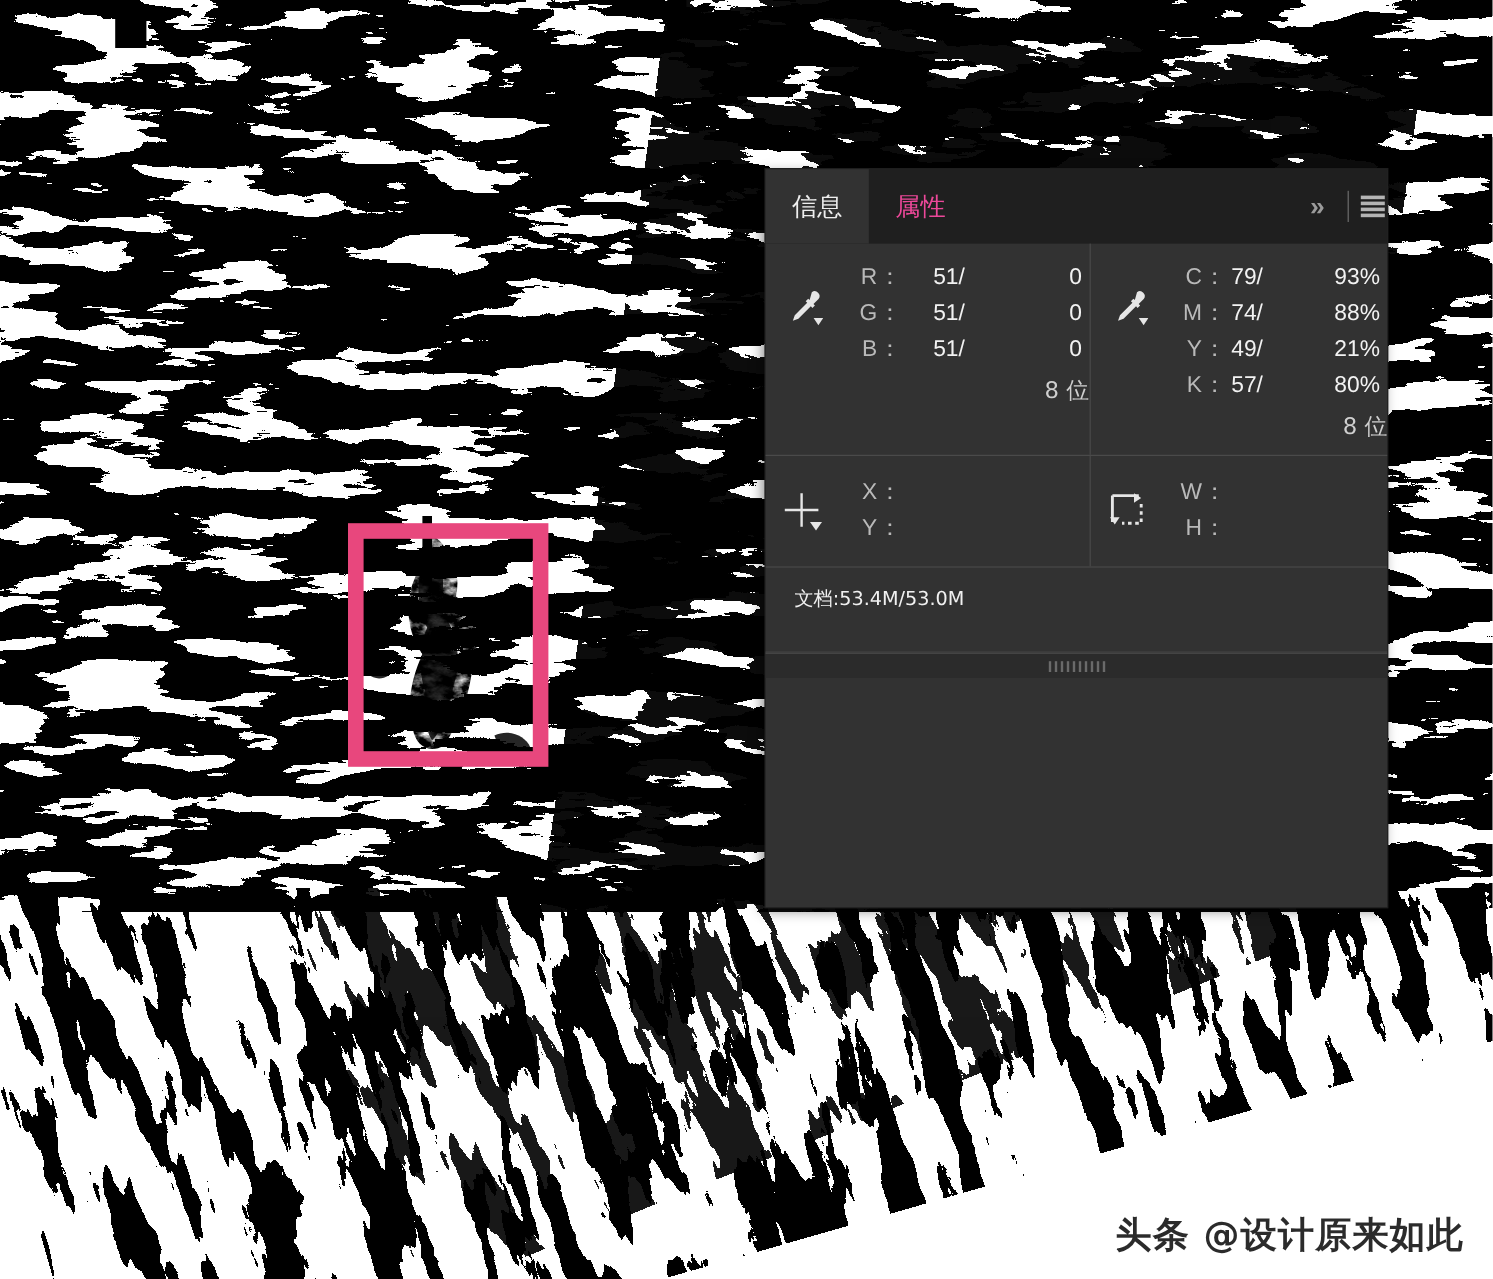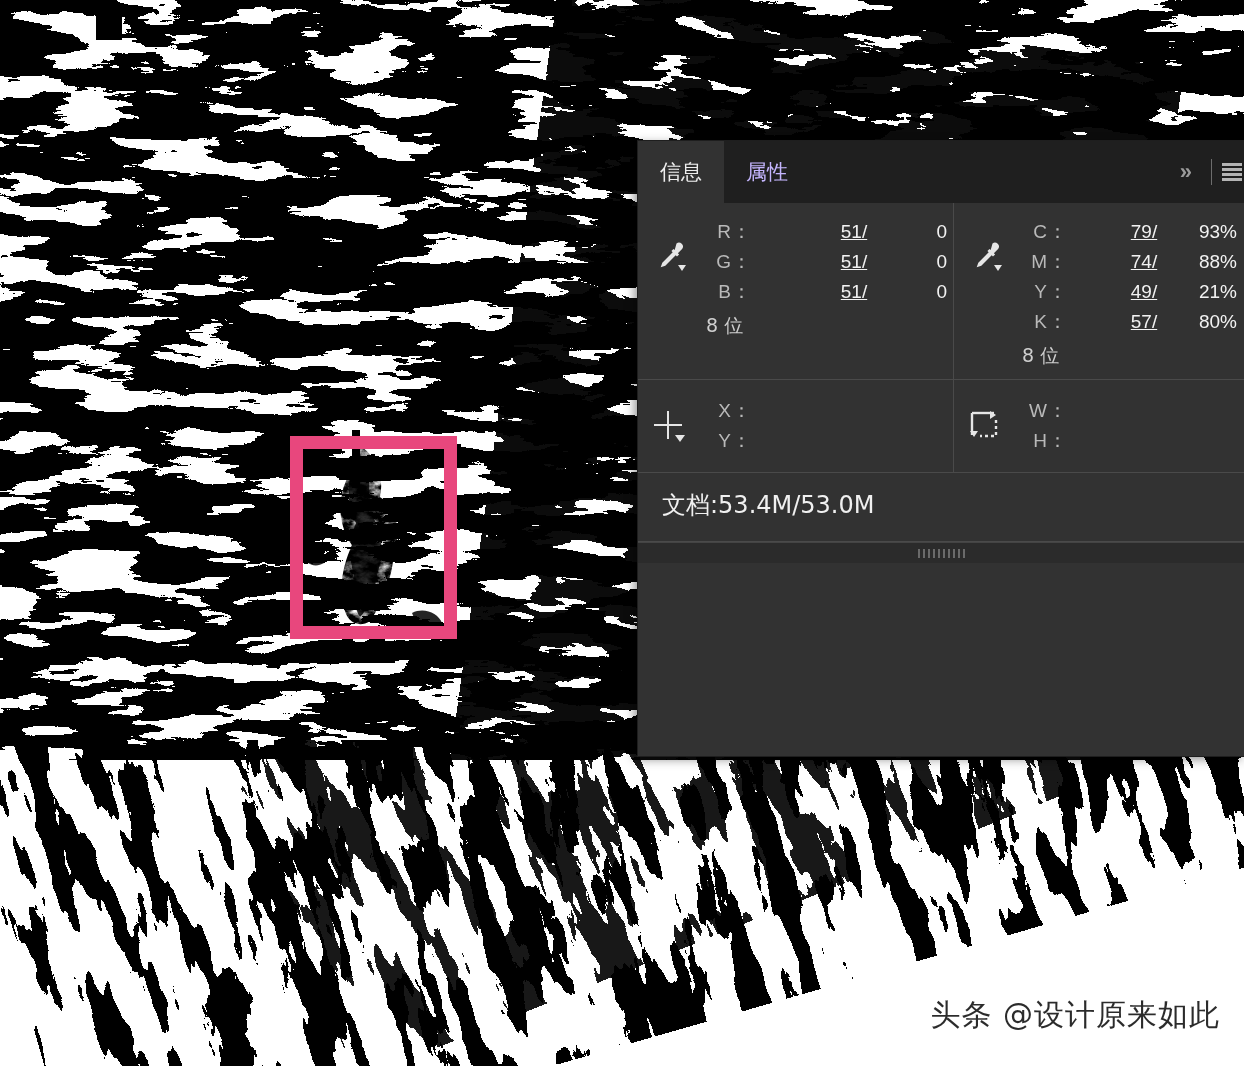--- a/index.html
+++ b/index.html
@@ -39,36 +39,36 @@
     height: 203px;
     border: 13px solid #e8477d;
     box-sizing: border-box;
     pointer-events: none;
   }
 
   
   #watermark {
     position: absolute;
     right: 24px;
-    bottom: 30px;
+    bottom: 16px;
     color: #1a1a1a;
     font-size: 30px;
     letter-spacing: 1px;
-    font-weight: 400;
+    font-weight: 700;
     opacity: 0.92;
     white-space: nowrap;
     font-family: "DejaVu Sans", "Liberation Sans", sans-serif;
   }
 
   
   #info-panel {
     position: absolute;
     left: 638px;
     top: 141px;
-    width: 606px;
+    width: 518px;
     height: 615px;
     background: #323232;
     box-shadow: 0 0 0 1px #1e1e1e, -3px 3px 10px rgba(0,0,0,0.45);
     color: #d8d8d8;
     font-size: 19px;
     box-sizing: border-box;
     display: flex;
     flex-direction: column;
   }
 
@@ -79,21 +79,21 @@
     display: flex;
     align-items: stretch;
     position: relative;
     flex: 0 0 auto;
   }
   .panel-tab {
     display: flex;
     align-items: center;
     padding: 0 22px;
     font-size: 21px;
-    color: #c4b5fd;
+    color: #ec4899;
     cursor: default;
     font-family: "DejaVu Sans", "Liberation Sans", sans-serif;
   }
   .panel-tab.active {
     background: #323232;
     color: #eeeeee;
   }
   .tabbar-right {
     margin-left: auto;
     display: flex;
@@ -172,53 +172,54 @@
     letter-spacing: 1px;
     font-size: 19px;
   }
   .ro-val {
     flex: 1 1 auto;
     text-align: right;
     color: #f2f2f2;
     font-size: 19px;
     padding-right: 6px;
   }
-  .ro-val .v1 { display: inline-block; min-width: 62px; text-align: center; text-decoration: underline; }
+  .ro-val .v1 { display: inline-block; min-width: 62px; text-align: left; }
   .ro-val .v2 { display: inline-block; min-width: 62px; text-align: right; }
 
   .ro-depth {
     color: #cfcfcf;
     font-size: 19px;
     padding-left: 6px;
     padding-top: 6px;
     font-family: "DejaVu Sans", "Liberation Sans", sans-serif;
+    text-align: right;
   }
 
   
   .coord-grid {
     display: flex;
     flex: 0 0 auto;
     border-bottom: 1px solid #4a4a4a;
   }
   .coord-cell {
     display: flex;
     align-items: center;
     padding: 16px 0;
     box-sizing: border-box;
   }
   .coord-cell.left  { width: 316px; border-right: 1px solid #4a4a4a; }
   .coord-cell.right { width: 289px; }
 
   
   .doc-row {
     flex: 0 0 auto;
-    padding: 16px 0 20px 24px;
+    padding: 16px 0 33px 24px;
     border-bottom: 1px solid #4a4a4a;
     color: #f0f0f0;
-    font-size: 24px;
+    font-size: 16px;
     font-family: "DejaVu Sans", "Liberation Sans", sans-serif;
   }
 
   
   .hint-row {
     flex: 1 1 auto;
     padding: 18px 26px 0 24px;
     color: #d5d5d5;
     font-size: 19.5px;
     line-height: 1.55;

